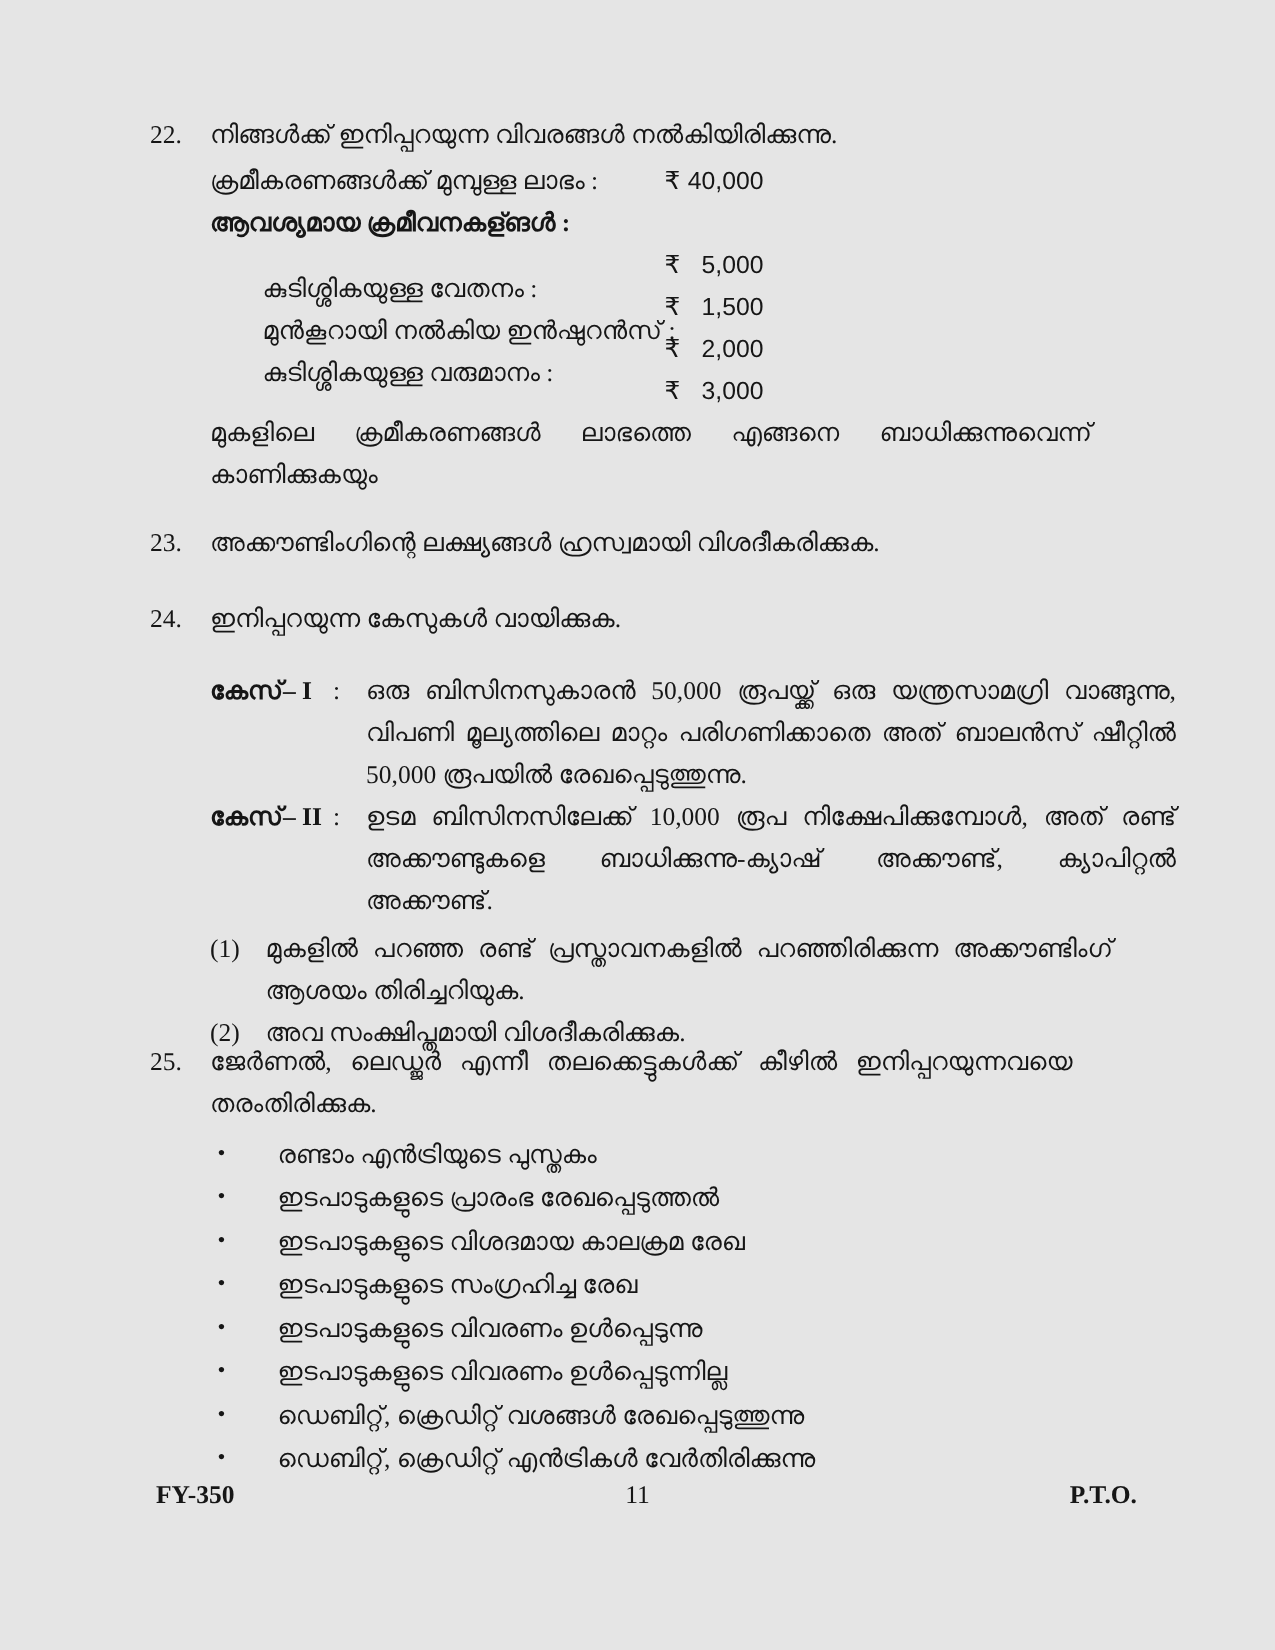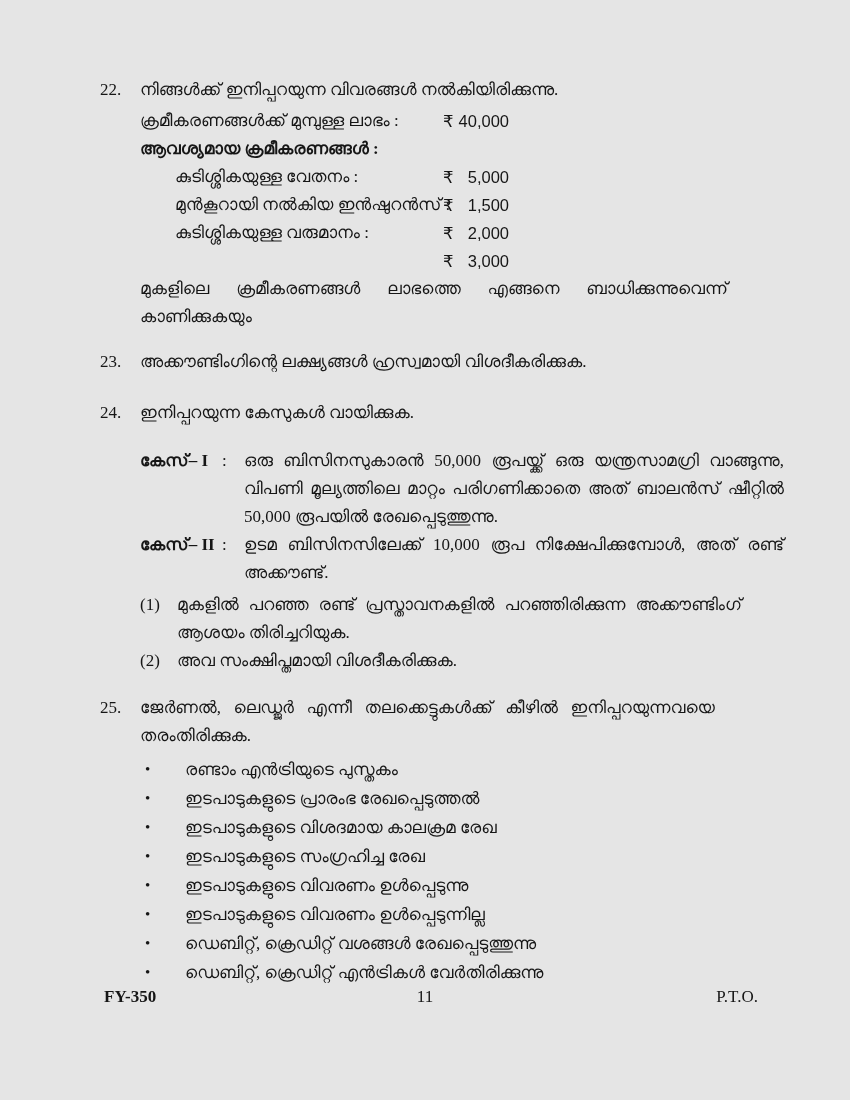--- a/index.html
+++ b/index.html
@@ -9,21 +9,21 @@
     color:#161616; font-size:17px; overflow:hidden;
   }
   .q { position:absolute; left:100px; width:690px; line-height:28px; }
   .qrow { display:flex; }
   .qnum { flex:0 0 40px; }
   .qbody { margin-left:40px; position:relative; }
   .b { font-weight:bold; }
 
   
   .amount-row { position:relative; height:28px; }
-  .amount-row .alabel.indent { padding-left:35px; display:inline-block; }
+  .amount-row .alabel.indent { padding-left:35px; display:inline-block;margin-top:16px; }
   .aval {
     position:absolute; left:303px; top:0; width:66px; display:flex;
     font-family:"Liberation Sans","DejaVu Sans",sans-serif; font-size:16.5px;
   }
   .aval .num { margin-left:auto; }
 
   .note { width:588px; }
   .jl { text-align:justify; text-align-last:justify; }
 
   
@@ -39,41 +39,41 @@
   
   .q25body { width:575px; }
   .bullets { margin-left:45px; margin-top:5px; }
   .brow { display:flex; height:29px; line-height:29px; }
   .bmark { flex:0 0 40px; font-size:15px; }
 
   
   .footer { position:absolute; top:986px; left:0; width:850px; height:24px; line-height:22px; }
   .fleft  { position:absolute; left:104px;  font-weight:bold; }
   .fcenter{ position:absolute; left:0; width:100%; text-align:center; }
-  .fright { position:absolute; right:92px; font-weight:normal;margin-left:37px; }
+  .fright { position:absolute; right:92px; font-weight:bold;margin-left:37px; }
 </style>
 </head>
 <body>
 
 <div class="page">
 
   <div class="q" id="q22" style="top:76px;">
     <div class="qrow">
       <span class="qnum">22.</span>
       <span class="qtext">നിങ്ങൾക്ക് ഇനിപ്പറയുന്ന വിവരങ്ങൾ നൽകിയിരിക്കുന്നു.</span>
     </div>
     <div class="qbody" style="margin-top:3px;">
       <div class="amount-row">
         <span class="alabel">ക്രമീകരണങ്ങൾക്ക് മുമ്പുള്ള ലാഭം :</span>
         <span class="aval">
           <span class="rs">₹</span>
           <span class="num">40,000</span>
         </span>
       </div>
-      <div class="b" style="height:28px;">ആവശ്യമായ ക്രമീകരണങ്ങൾ :</div>
+      <div class="b" style="height:28px;">ആവശ്യമായ ക്രമീവനകള്ങൾ :</div>
       <div class="amount-row">
         <span class="alabel indent">കുടിശ്ശികയുള്ള വേതനം :</span>
         <span class="aval">
           <span class="rs">₹</span>
           <span class="num">5,000</span>
         </span>
       </div>
       <div class="amount-row">
         <span class="alabel indent">മുൻകൂറായി നൽകിയ ഇൻഷുറൻസ് :</span>
         <span class="aval">
@@ -119,20 +119,21 @@
         <span class="jl" style="display:block;">വിപണി മൂല്യത്തിലെ മാറ്റം പരിഗണിക്കാതെ അത് ബാലൻസ് ഷീറ്റിൽ</span>
         <span style="display:block;">50,000 രൂപയിൽ രേഖപ്പെടുത്തുന്നു.</span>
       </span>
     </div>
 
     <div class="case">
       <span class="clabel">കേസ്– II</span>
       <span class="ccolon">:</span>
       <span class="cbody">
         <span class="jl" style="display:block;">ഉടമ ബിസിനസിലേക്ക് 10,000 രൂപ നിക്ഷേപിക്കുമ്പോൾ, അത് രണ്ട്</span>
+        <span class="jl" style="display:block;">അക്കൗണ്ടുകളെ ബാധിക്കുന്നു-ക്യാഷ് അക്കൗണ്ട്, ക്യാപിറ്റൽ</span>
         <span style="display:block;">അക്കൗണ്ട്.</span>
       </span>
     </div>
 
     <div class="subpart" style="margin-top:4px;">
       <span class="pnum">(1)</span>
       <span class="pbody">
         <span class="jl" style="display:block;">മുകളിൽ പറഞ്ഞ രണ്ട് പ്രസ്താവനകളിൽ പറഞ്ഞിരിക്കുന്ന അക്കൗണ്ടിംഗ്</span>
         <span style="display:block;">ആശയം തിരിച്ചറിയുക.</span>
       </span>

